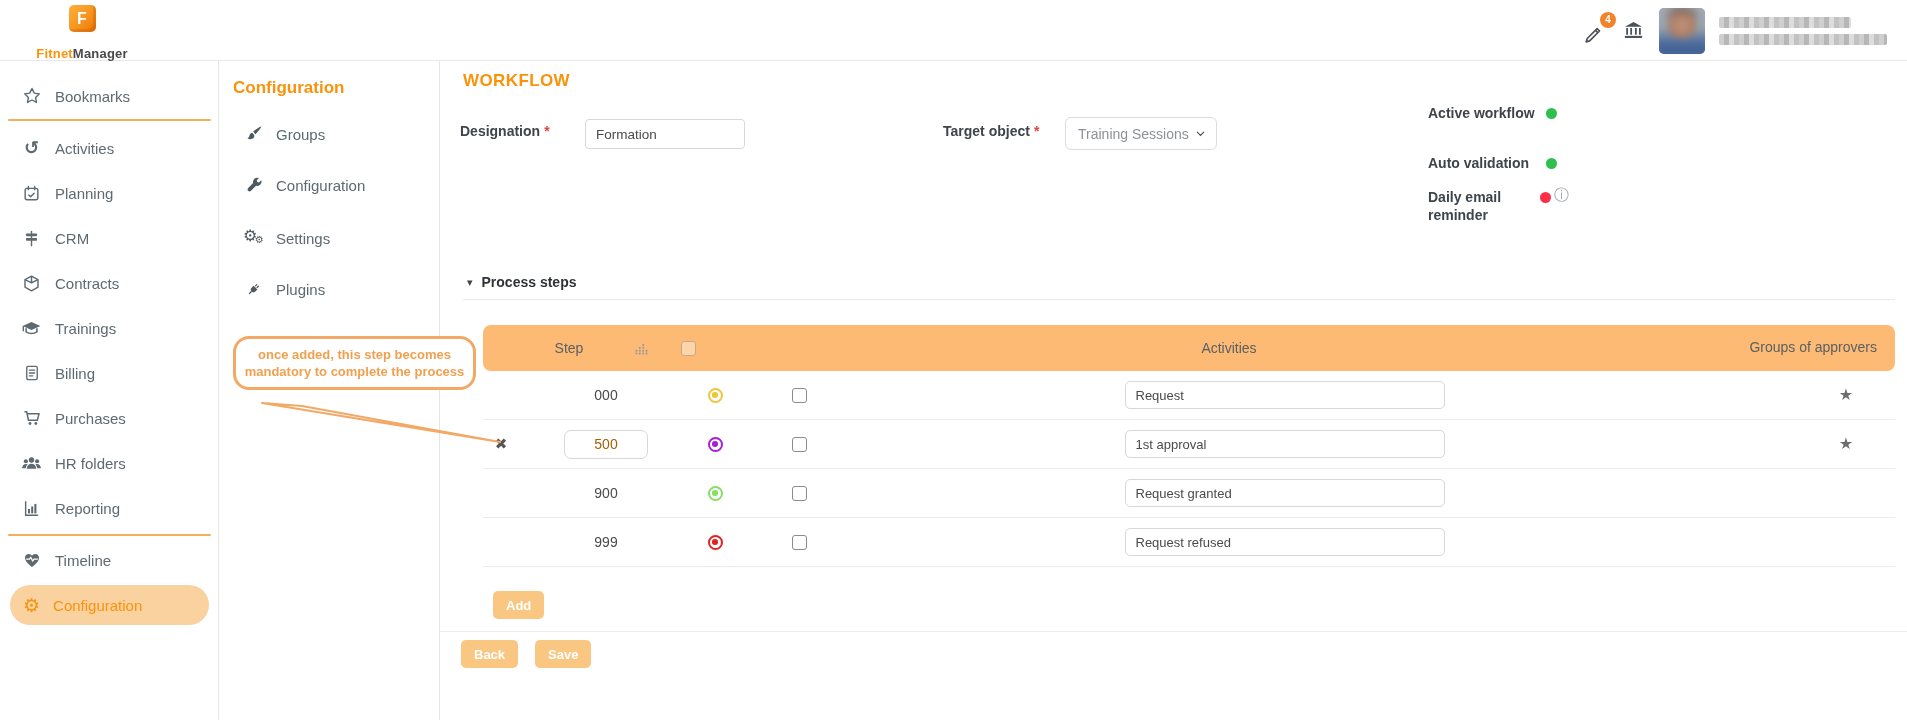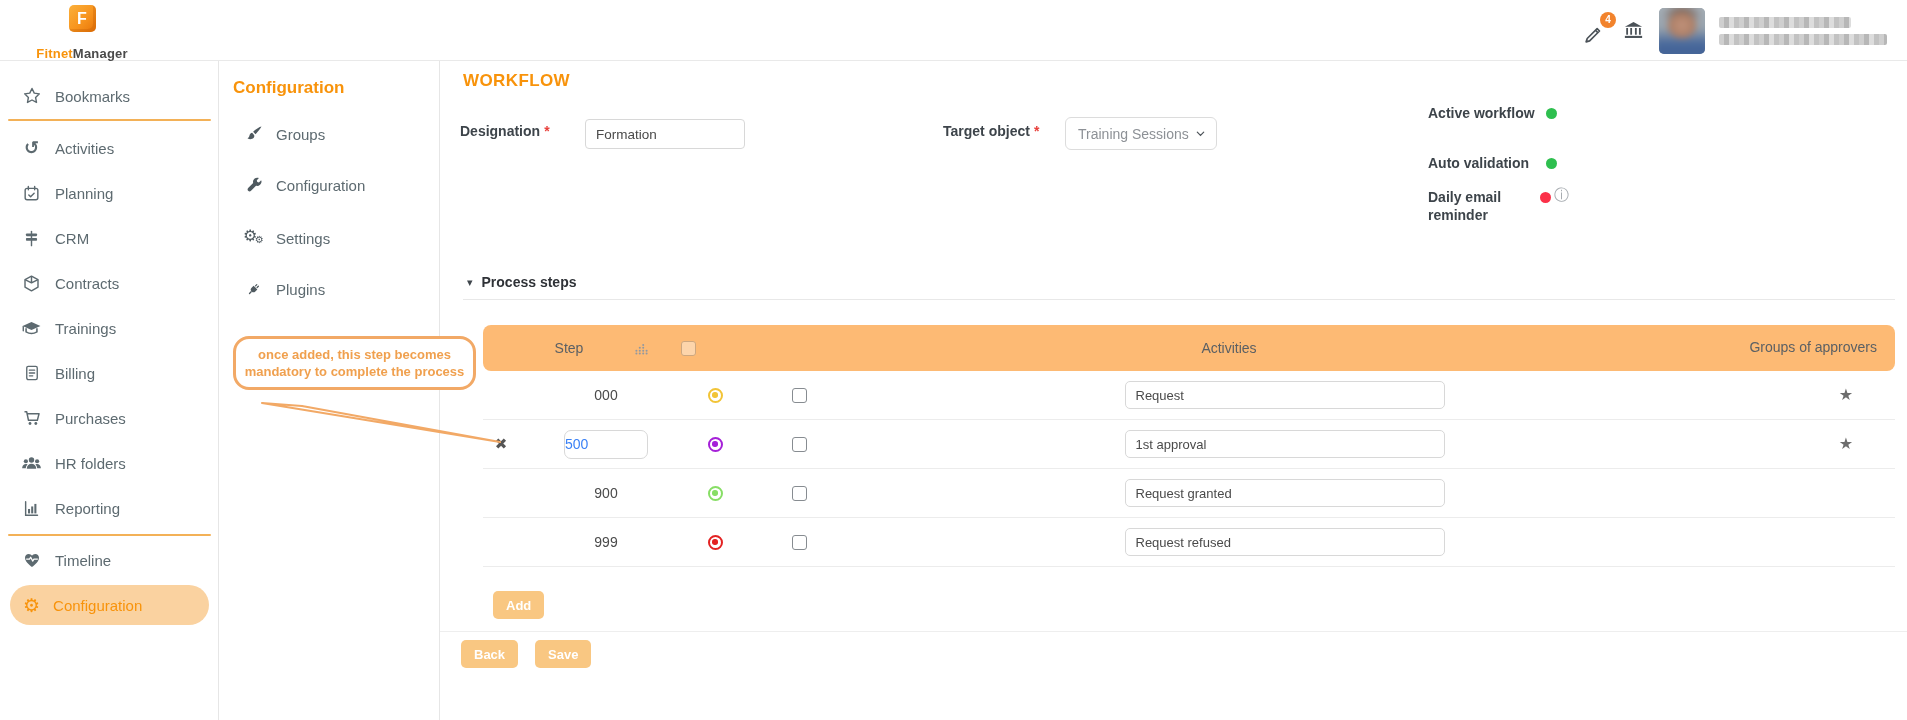--- a/index.html
+++ b/index.html
@@ -69,21 +69,21 @@
   .trow { display:grid; grid-template-columns:36px 100px 44px 50px 1fr 150px; align-items:center; }
   .thead { background:#fdba74; border-radius:8px; height:46px; color:#5b6064; font-size:14px; }
   .tbody-row { height:49px; border-bottom:1px solid #ececec;gap:37px; }
   .tc { display:flex; align-items:center; justify-content:center; }
   .step-txt { font-size:14px; color:#4a4a4a; }
   .stepdot { width:15px; height:15px; border:2.5px solid var(--c); border-radius:50%; display:flex; align-items:center; justify-content:center; }
   .stepdot::after { content:""; width:5.5px; height:5.5px; border-radius:50%; background:var(--c); }
   .cb { appearance:none; -webkit-appearance:none; width:15px; height:15px; border:1.6px solid #878c91; border-radius:3px; background:#fff; cursor:pointer; }
   .cb-faded { opacity:.4; }
   .desc-inp { width:320px; height:28px; border:1px solid #d8d8d8; border-radius:5px; font-size:13px; color:#4a4a4a; padding:0 10px; font-family:inherit; }
-  .step-inp { width:84px; height:29px; border:1px solid #d8d8d8; border-radius:7px; font-size:14px; color:#3b82f6; text-align:left; font-family:inherit; }
+  .step-inp { width:84px; height:29px; border:1px solid #d8d8d8; border-radius:7px; font-size:14px; color:#a16207; text-align:center; font-family:inherit; }
   .del-x { font-size:15px; color:#555; font-weight:bold; cursor:pointer; }
   .star { font-size:16px; color:#6d6d6d; cursor:pointer; }
   .appr-cell { justify-content:flex-end; padding-right:42px; }
   .appr-head { text-align:right; padding-right:18px; line-height:1.25; }
 
   .btn { background:#f9c782; color:#fff; font-weight:bold; font-size:13px; border:none; border-radius:5px; height:28px; padding:0 13px; cursor:pointer; font-family:inherit; }
   .btn-add { position:absolute; left:53px; top:530px; }
   .foot-div { position:absolute; left:0; right:0; top:570px; height:1px; background:#eeeeee; }
   .btn-back { position:absolute; left:21px; top:579px; }
   .btn-save { position:absolute; left:95px; top:579px; }

